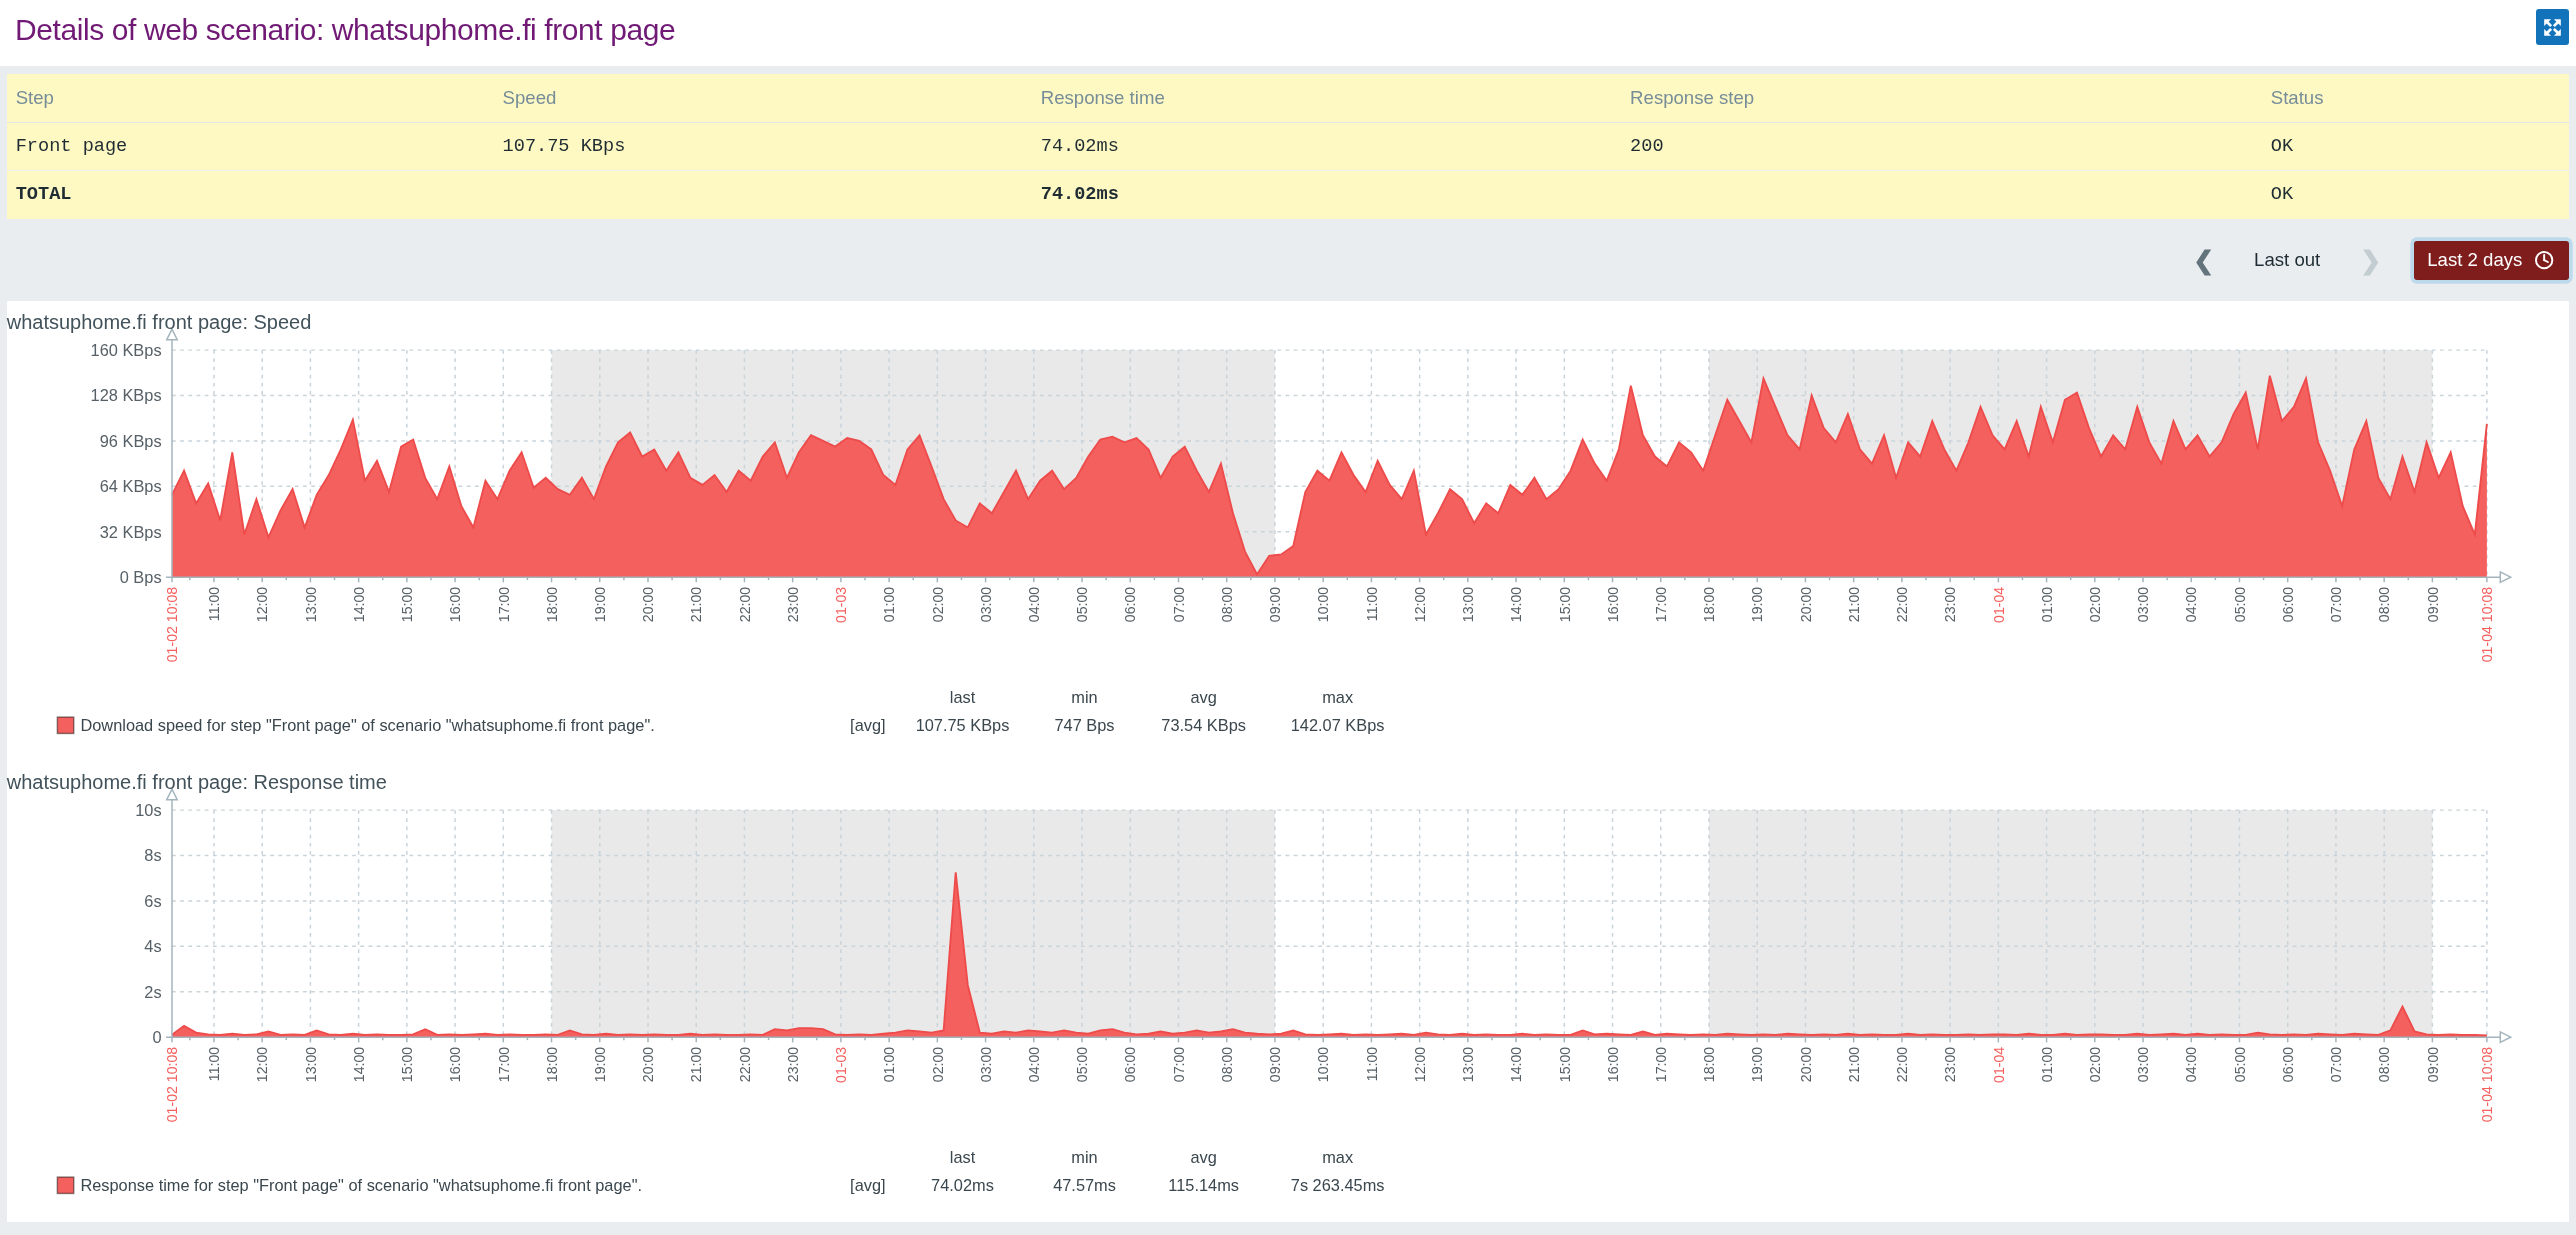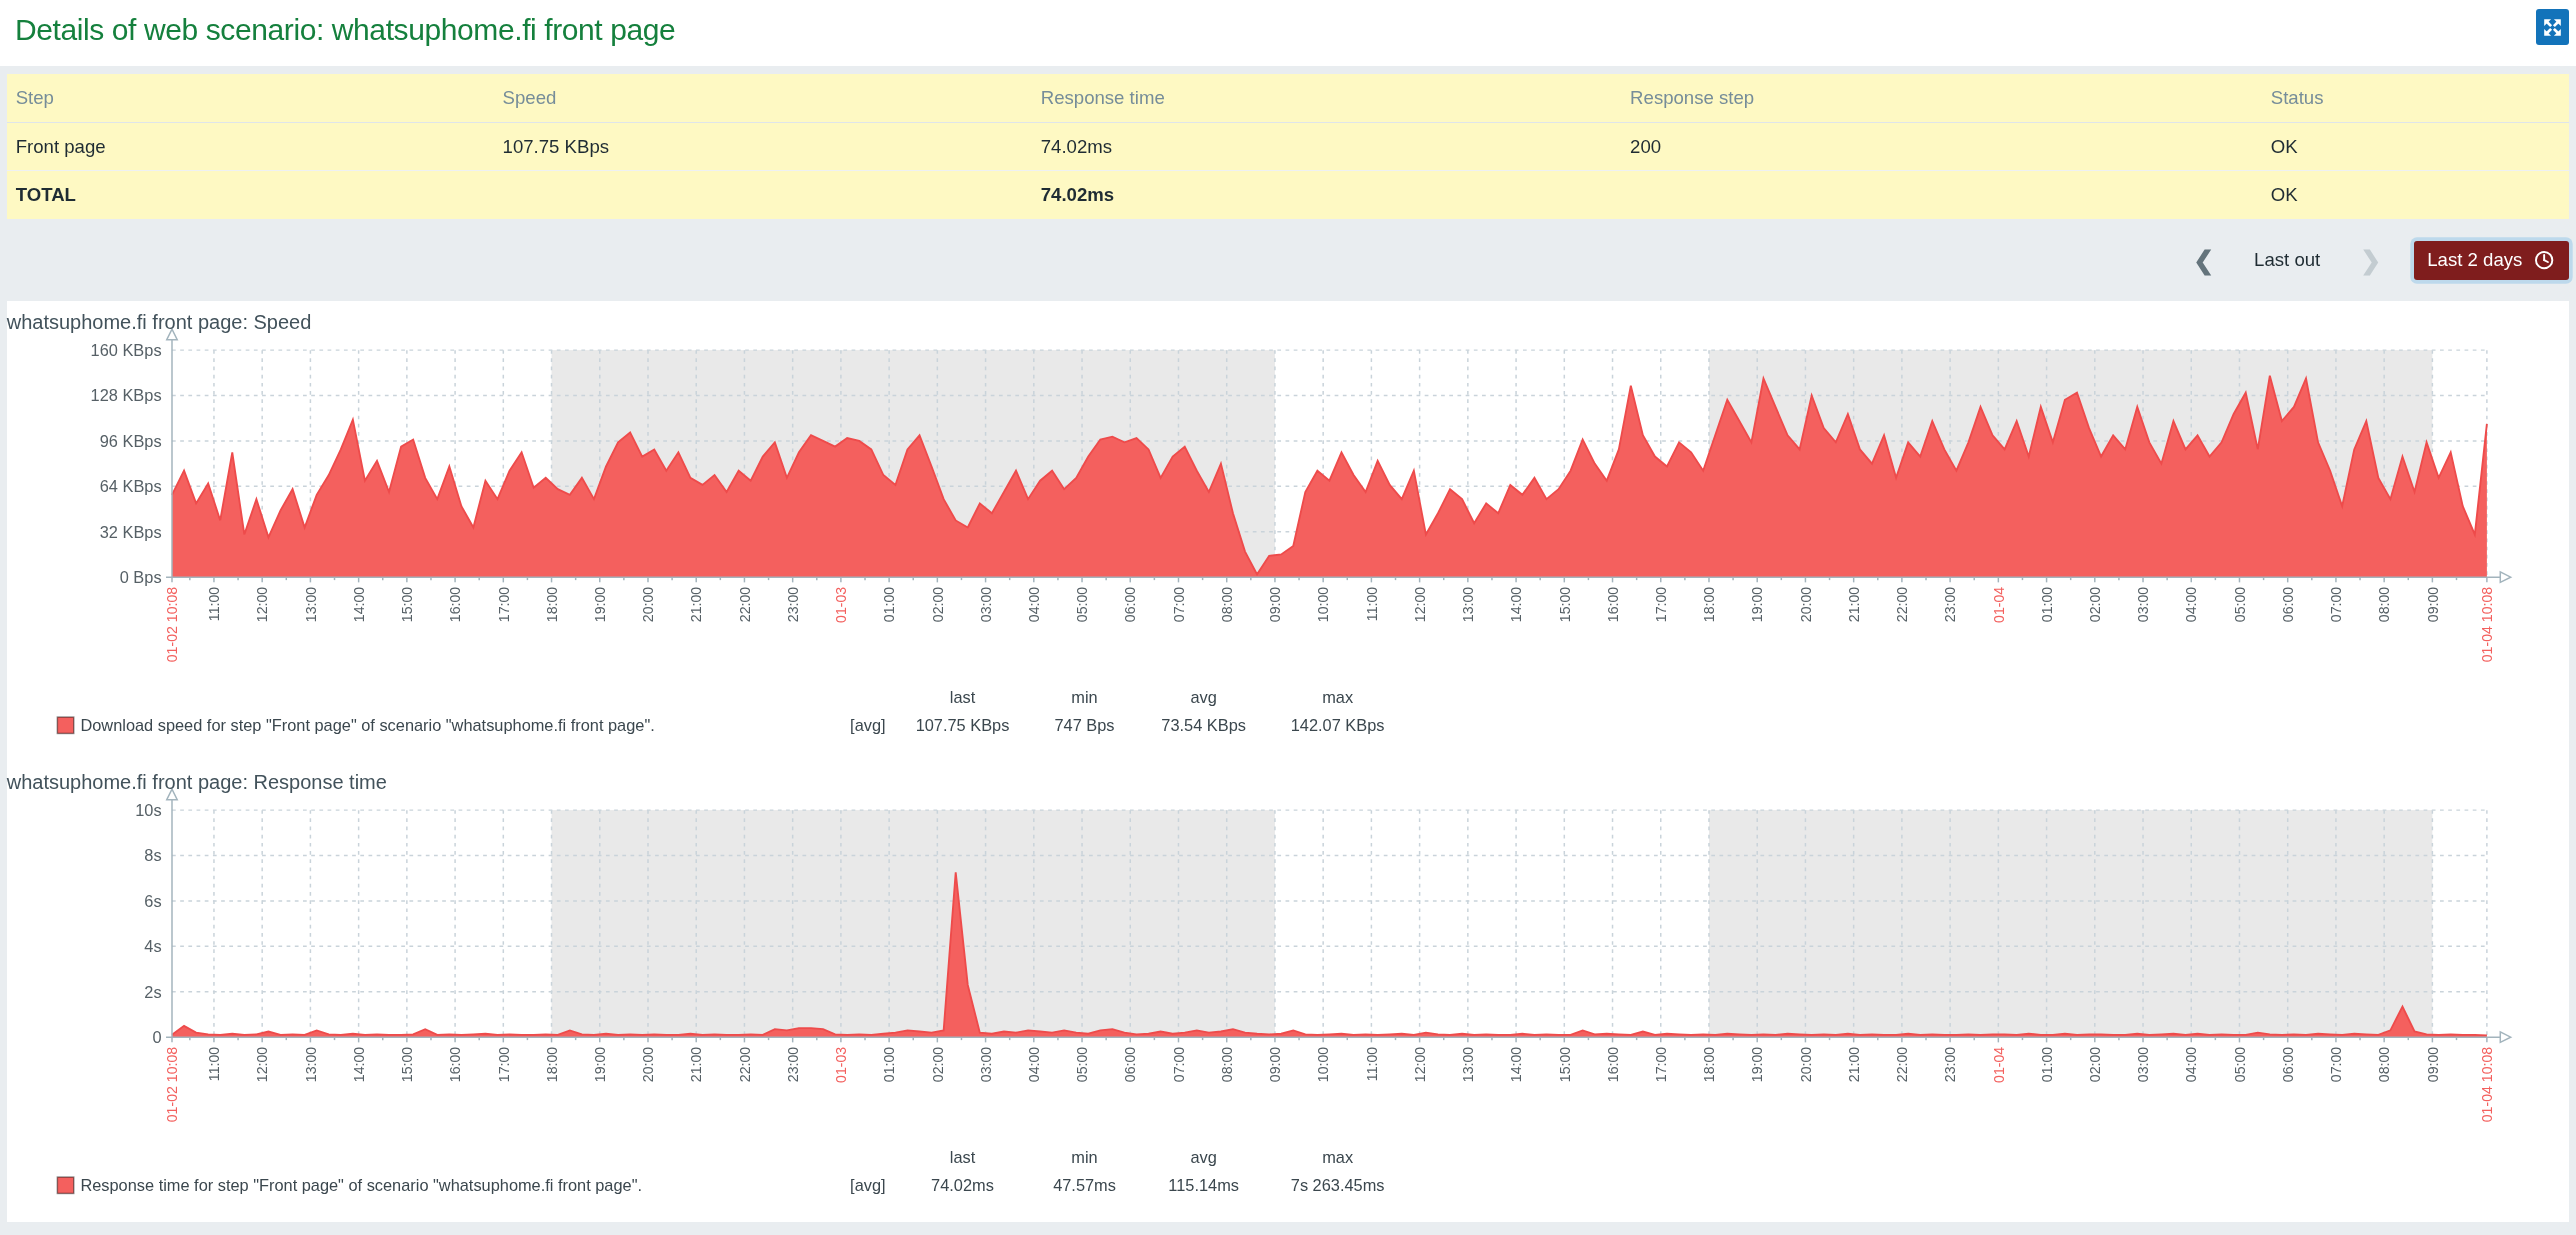--- a/index.html
+++ b/index.html
@@ -4,33 +4,33 @@
 <style>
   html,body{margin:0;padding:0;}
   body{
     width:2576px;height:1235px;position:relative;overflow:hidden;
     background:#e9edf0;
     font-family:"Liberation Sans", sans-serif;
     -webkit-font-smoothing:antialiased;
   }
   .header{position:absolute;left:0;top:0;width:2576px;height:66px;background:#ffffff;}
   .page-title{position:absolute;left:15px;top:0;height:76px;line-height:60px;
-    font-size:30px;font-weight:500;color:#15803d;letter-spacing:-0.4px;}
+    font-size:30px;font-weight:500;color:#701a75;letter-spacing:-0.4px;}
   .kiosk-btn{position:absolute;right:7.4px;top:9px;width:33px;height:36px;background:#1373ba;
     border:none;border-radius:3px;cursor:pointer;padding:0;display:flex;align-items:center;justify-content:center;}
   .gap-strip{position:absolute;left:0;top:66px;width:2576px;height:9px;background:#e9edf0;}
 
   .table-panel{position:absolute;left:6.7px;right:6.7px;top:74px;height:145px;background:#fef9c3;}
   table.steps{width:100%;border-collapse:collapse;table-layout:fixed;}
   table.steps th{
     font-size:18.6px;font-weight:400;color:#768d99;text-align:left;
     padding:0 0 0 9px;height:48px;border-bottom:1.5px solid #dfe5e9;}
   table.steps td{
     font-size:18.6px;color:#1f2c33;text-align:left;padding:0 0 0 9px;height:47px;
-    border-bottom:1.5px solid #eef1f3;}
+    border-bottom:1.5px solid #eef1f3;font-family:Liberation Mono, monospace;}
   table.steps tr:last-child td{border-bottom:none;}
   td.ok, .ok{color:#42a046;}
   tr.total td{font-weight:bold;}
   tr.total td.ok{font-weight:400;}
 
   .toolbar{position:absolute;left:6.7px;right:6.7px;top:219px;height:82px;background:#e9edf0;}
   .tb-controls{position:absolute;right:0;top:0;height:82px;display:flex;align-items:center;gap:28px;}
   .chev{font-size:25px;line-height:1;background:none;border:none;padding:0 4.5px;cursor:pointer;font-weight:bold;}
   .chev.prev{color:#64747c;}
   .chev.next{color:#c3ccd1;}

